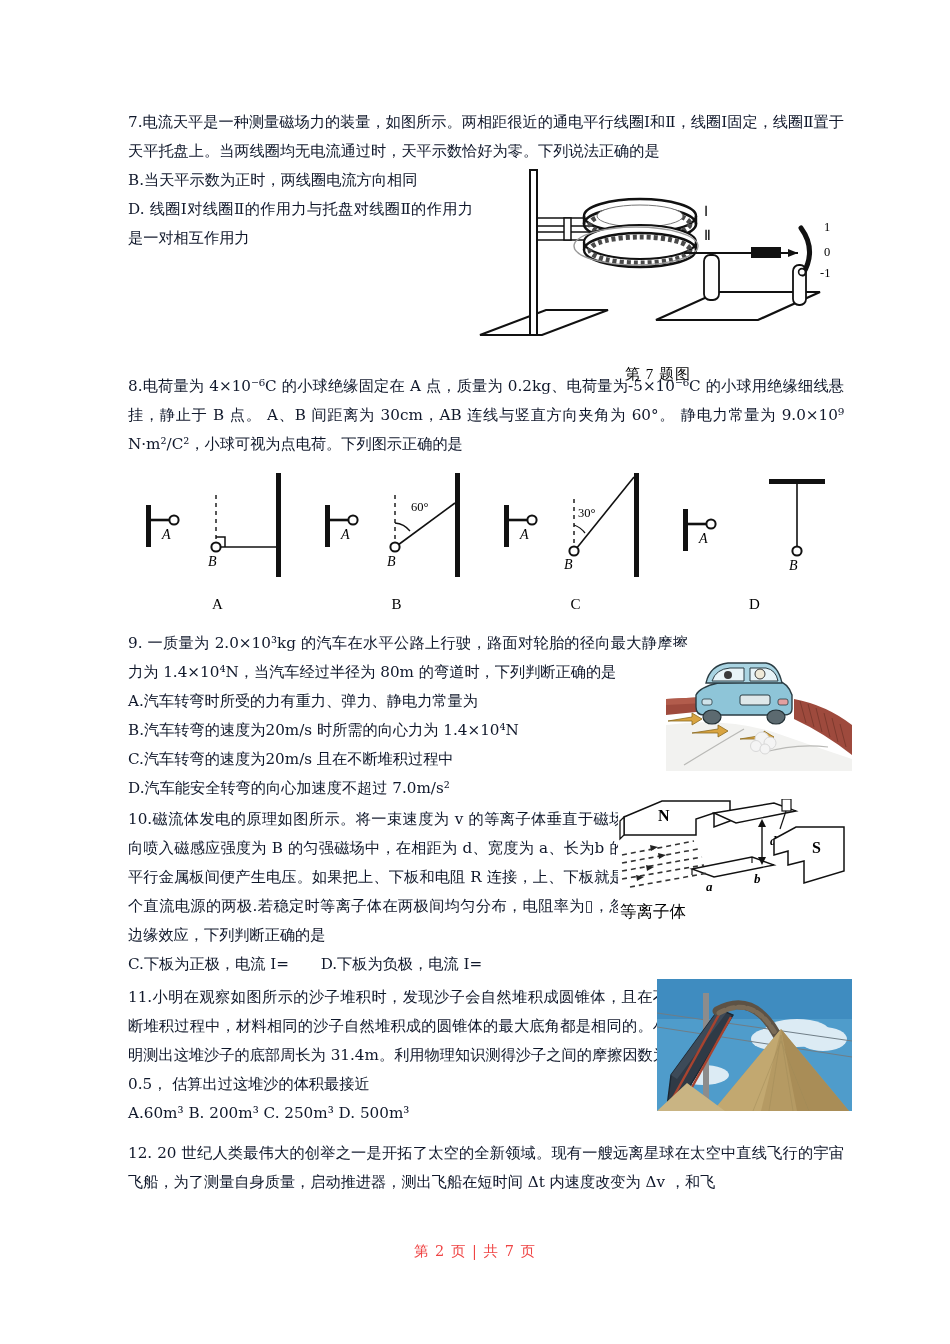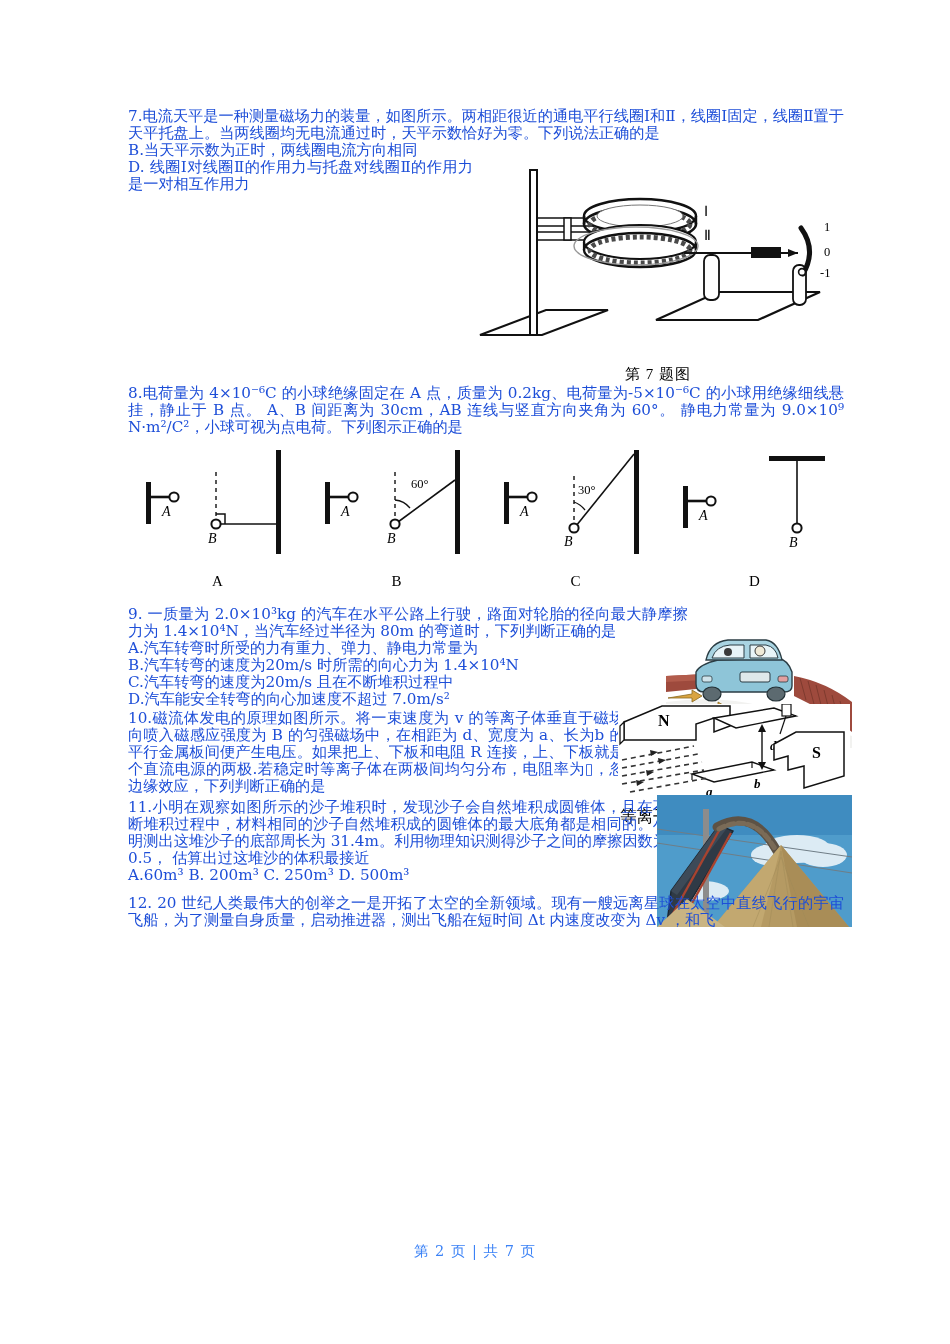--- a/index.html
+++ b/index.html
@@ -26,23 +26,23 @@
     position: absolute;
     left: 128px;
     top: 108px;
     width: 716px;
   }
 
   
   .q {
     position: relative;
     font-size: 15.2px;
-    line-height: 17px;
+    line-height: 29px;
     text-align: justify;
-    color: #1d4ed8;
+    color: #0f172a;
   }
   .cjk { font-family: "DejaVu Serif", "Liberation Serif", serif; }
 
   
   #q7-block { position: relative; min-height: 250px; }
   #q7-text { width: 716px; }
   #q7-opts { width: 345px; }
   #q7-fig {
     position: absolute;
     right: -4px;
@@ -51,21 +51,21 @@
     height: 205px;
   }
   .fig-cap {
     text-align: center;
     font-size: 15px;
     letter-spacing: 1px;
     font-family: Liberation Serif, serif;
   }
 
   
-  #q8-block { margin-top: 27px; }
+  #q8-block { margin-top: 14px; }
   #q8-figs {
     position: relative;
     width: 716px;
     height: 140px;
     margin-top: 14px;
   }
   .q8-panel {
     position: absolute;
     top: 0;
     width: 179px;
@@ -120,21 +120,21 @@
   #q12-block { margin-top: 11px; width: 716px; }
 
   
   .footer {
     position: absolute;
     left: 0;
     top: 1242px;
     width: 950px;
     text-align: center;
     font-size: 14.5px;
-    color: #3b82f6;
+    color: #ef4444;
     font-family: "DejaVu Serif", serif;
     letter-spacing: 1px;
   }
 
   svg { display: block; }
 </style>
 </head>
 <body>
 
 <div class="page">
@@ -337,20 +337,25 @@
             <circle cx="90" cy="99" r="5.5"></circle>
             <circle cx="99" cy="102" r="5"></circle>
           </g>
         </svg>
       </div>
     </div>
 
     <div id="q10-block">
       <div id="q10-text">
         <div class="q cjk">10.磁流体发电的原理如图所示。将一束速度为 v 的等离子体垂直于磁场方向喷入磁感应强度为 B 的匀强磁场中，在相距为 d、宽度为 a、长为b 的两平行金属板间便产生电压。如果把上、下板和电阻 R 连接，上、下板就是一个直流电源的两极.若稳定时等离子体在两极间均匀分布，电阻率为▯，忽略边缘效应，下列判断正确的是</div>
+        <div class="q cjk">
+          <span>C.下板为正极，电流 I=</span>
+          <span style="display:inline-block;width:22px"></span>
+          <span>D.下板为负极，电流 I=</span>
+        </div>
       </div>
 
       <div id="q10-img">
         <svg width="232" height="128" viewBox="0 0 232 128">
           <rect x="0" y="0" width="232" height="128" fill="#fff"></rect>
 
           <path d="M6,18 L44,2 L112,2 L112,22 L96,28 L96,14 L78,20 L78,36 L6,36 Z" fill="#fff" stroke="#111" stroke-width="1.5"></path>
           <path d="M6,18 L6,36 L2,40 L2,22 Z" fill="#fff" stroke="#111" stroke-width="1.3"></path>
           <text x="40" y="22" font-family="Liberation Serif, serif" font-weight="bold" font-size="16">N</text>
 

